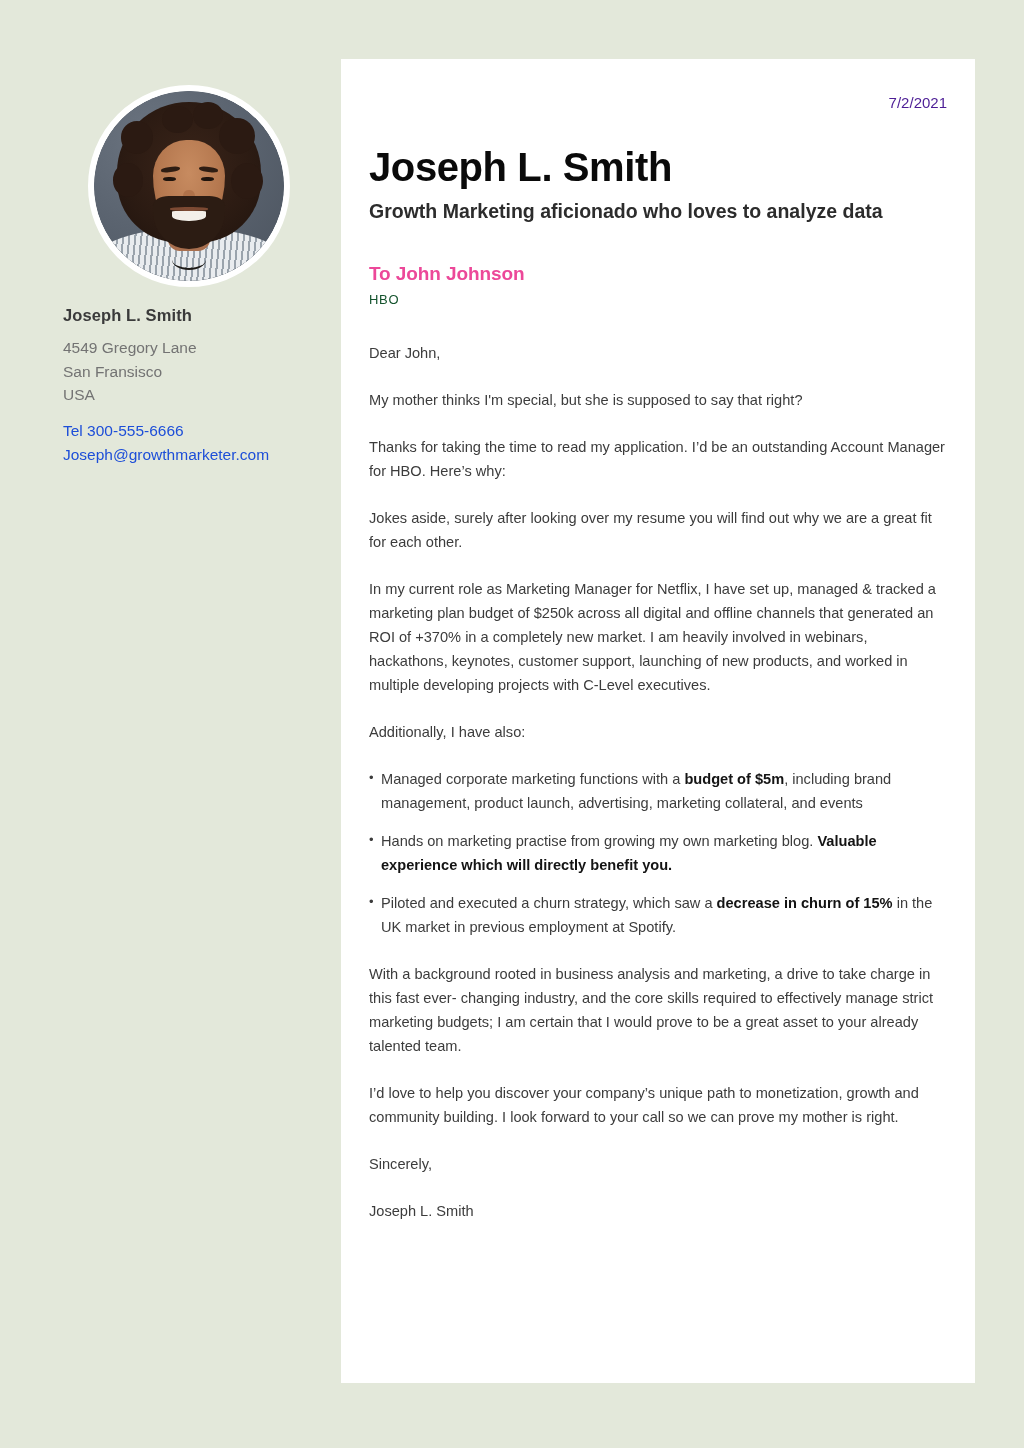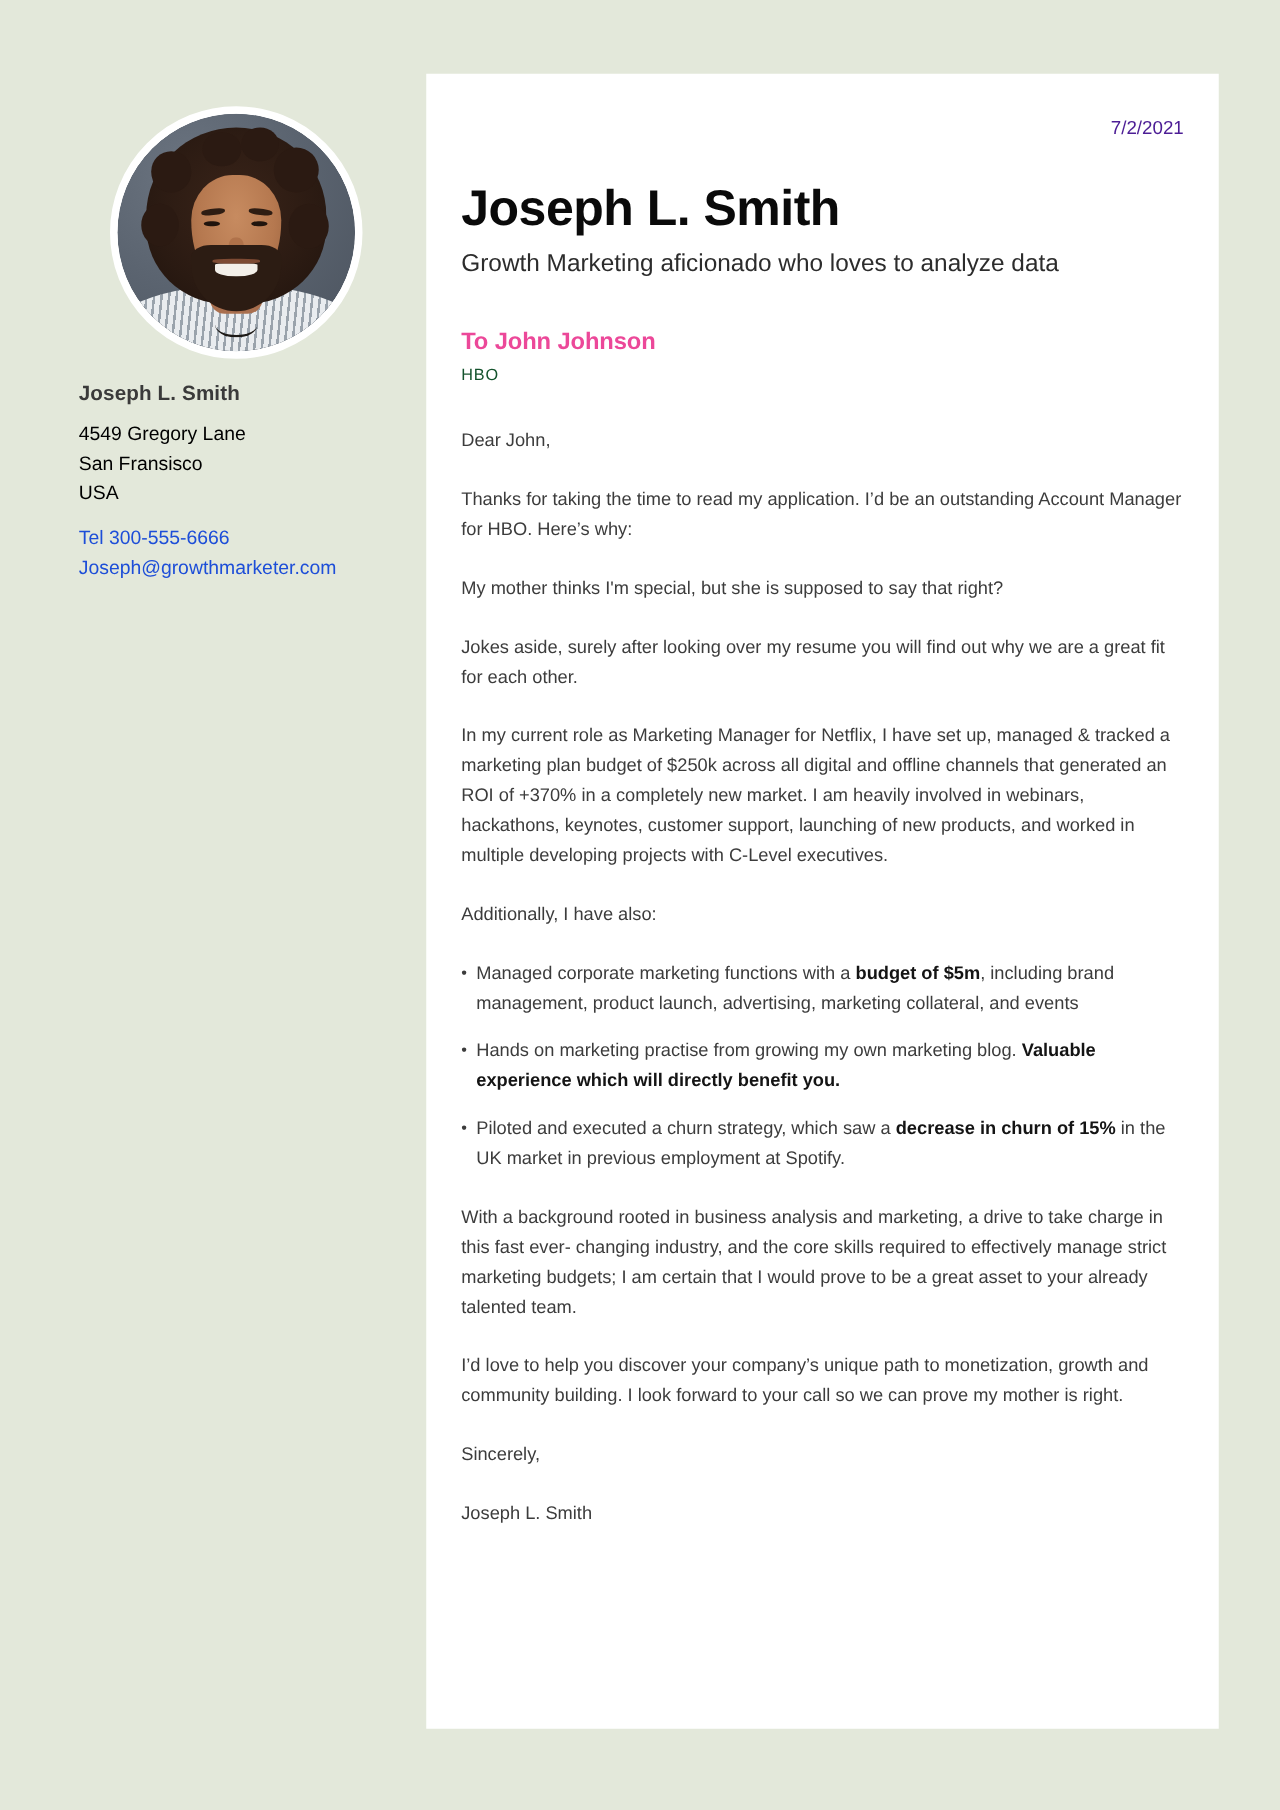--- a/index.html
+++ b/index.html
@@ -171,21 +171,21 @@
     font-weight: 600;
     color: #3a3a3a;
     letter-spacing: .1px;
   }
   .sb-block {
     position: absolute;
     left: 63px;
     top: 336px;
     font-size: 15.5px;
     line-height: 23.5px;
-    color: #000000;
+    color: #737373;
   }
   .sb-block2 {
     position: absolute;
     left: 63px;
     top: 419px;
     font-size: 15.5px;
     line-height: 23.5px;
     color: #1d4ed8;
   }
 
@@ -217,21 +217,21 @@
     color: #0a0a0a;
     letter-spacing: -.4px;
     line-height: 46px;
     margin: 0 0 4px 0;
   }
   .tagline {
     font-size: 19.5px;
     color: #2c2c2c;
     line-height: 35px;
     margin: 0;
-    font-weight: 400;
+    font-weight: 700;
   }
   .recipient {
     margin-top: 34px;
     font-size: 19px;
     font-weight: bold;
     color: #ec4899;
     letter-spacing: -.1px;
   }
   .company {
     margin-top: 7px;
@@ -327,22 +327,22 @@
 
     <h1 class="letter-name">Joseph L. Smith</h1>
     <p class="tagline">Growth Marketing aficionado who loves to analyze data</p>
 
     <div class="recipient">To John Johnson</div>
     <div class="company">HBO</div>
 
     <div class="body">
 
       <p>Dear John,</p>
+      <p>My mother thinks I'm special, but she is supposed to say that right?</p>
       <p>Thanks for taking the time to read my application. I’d be an outstanding Account Manager for HBO. Here’s why:</p>
-      <p>My mother thinks I'm special, but she is supposed to say that right?</p>
       <p>Jokes aside, surely after looking over my resume you will find out why we are a great fit for each other.</p>
       <p>In my current role as Marketing Manager for Netflix, I have set up, managed &amp; tracked a marketing plan budget of $250k across all digital and offline channels that generated an ROI of +370% in a completely new market. I am heavily involved in webinars, hackathons, keynotes, customer support, launching of new products, and worked in multiple developing projects with C-Level executives.</p>
       <p class="tight">Additionally, I have also:</p>
 
       <ul class="bullets">
         <li>
           <span>Managed corporate marketing functions with a </span><span class="b">budget of $5m</span><span>, including brand management, product launch, advertising, marketing collateral, and events</span>
         </li>
         <li>
           <span>Hands on marketing practise from growing my own marketing blog. </span><span class="b">Valuable experience which will directly benefit you.</span><span></span>

